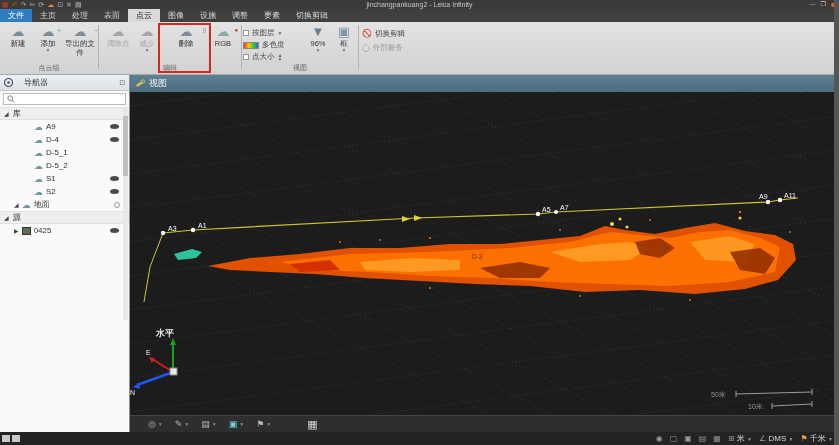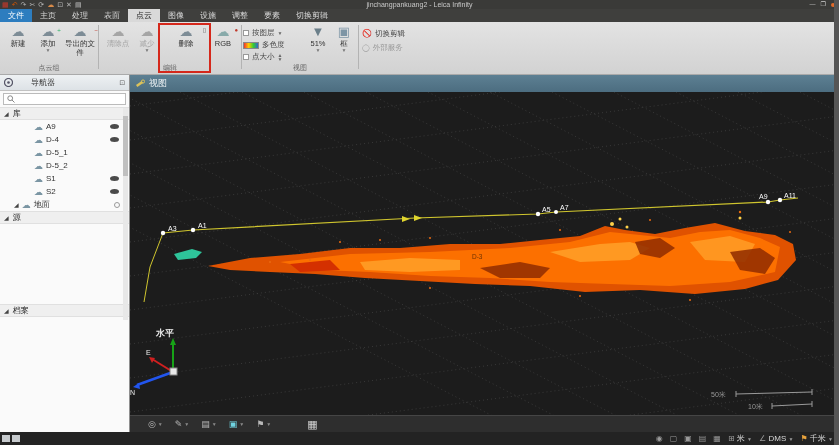--- a/index.html
+++ b/index.html
@@ -38,21 +38,21 @@
   .chk { width:6px; height:6px; background:#fff; border:1px solid #999; display:inline-block; }
   .grad { width:16px; height:7px; display:inline-block; background:linear-gradient(90deg,#e33,#fc0,#3c3,#36c); border:1px solid #888; }
   .stepper { font-size:5px; color:#666; line-height:4px; }
   .clipopt { display:flex; gap:3px; align-items:center; font-size:7.5px; color:#444; height:13px; }
   .clipopt .noicon { color:#c0392b; font-size:8px; }
   .clipopt.dim { color:#9a9a9a; }
   
   #main { position:absolute; left:0; top:75px; width:839px; height:357px; }
   
   #navigator { position:absolute; left:0; top:0; width:130px; height:357px; background:#fafafa; border-right:1px solid #8f8f8f; }
-  #nav-header { height:16px; background:linear-gradient(#eef1f3,#dde2e6); border-bottom:1px solid #c2c2c2; display:flex; align-items:center; padding:0 4px; gap:18px; }
+  #nav-header { height:16px; background:linear-gradient(#eef1f3,#dde2e6); border-bottom:1px solid #c2c2c2; display:flex; align-items:center; padding:0 4px; gap:11px; }
   #nav-header .t { font-size:8px; color:#333; flex:1; }
   #nav-search { margin:2px 3px; height:12px; background:#fff; border:1px solid #bbb; display:flex; align-items:center; padding:0 3px; }
   .section { height:13px; background:#efefef; border-top:1px solid #e0e0e0; border-bottom:1px solid #e0e0e0; display:flex; align-items:center; padding-left:4px; gap:4px; font-size:8px; color:#222; }
   .tri { font-size:6px; color:#444; }
   .titem { height:13px; display:flex; align-items:center; font-size:8px; color:#333; position:relative; }
   .titem .cloud { font-size:9px; color:#7a95a3; margin-right:3px; }
   .titem .eye { position:absolute; right:10px; width:9px; height:5px; background:#4a4a4a; border-radius:50%; }
   .titem .spin { position:absolute; right:9px; width:6px; height:6px; border:1px solid #9a9a9a; border-radius:50%; }
   .indent2 { padding-left:34px; }
   .indent1 { padding-left:14px; }
@@ -172,21 +172,21 @@
         <span class="grad"></span>
         <span>多色度</span>
       </div>
       <div class="vrow" style="top:30px;">
         <span class="chk"></span>
         <span>点大小</span>
         <span class="stepper">▲<br>▼</span>
       </div>
       <div class="rbtn" style="left:62px; width:26px;">
         <span class="ic" style="color:#6b7f8a">▼</span>
-        <span class="lbl">51%</span>
+        <span class="lbl">96%</span>
         <span class="dd">▼</span>
       </div>
       <div class="rbtn" style="left:90px; width:22px;">
         <span class="ic" style="color:#7d95a5">▣</span>
         <span class="lbl">框</span>
         <span class="dd">▼</span>
       </div>
       <div class="glabel">视图</div>
     </div>
     <div class="rdivider" style="left:358px;"></div>
@@ -257,25 +257,27 @@
         <span class="tri" style="margin-right:3px;">◢</span>
         <span class="cloud">☁</span>
         <span>地面</span>
         <span class="spin"></span>
       </div>
 
       <div class="section">
         <span class="tri">◢</span>
         <span>源</span>
       </div>
-
-      <div class="section" style="margin-top:80px;">
-        <span class="tri">◢</span>
-        <span>档案</span>
-      </div>
+      <div class="titem indent1">
+        <span class="tri" style="margin-right:3px;">▶</span>
+        <span class="imgic"></span>
+        <span>0425</span>
+        <span class="eye"></span>
+      </div>
+
 
       <div id="nav-scroll">
           <div class="thumb"></div>
         </div>
     </div>
 
     <div id="viewport">
       <div id="vp-header">
         <svg width="10" height="10">
           <rect x="1" y="4" width="7" height="2.5" fill="#dbc25a" transform="rotate(-35 4 5)"></rect>

